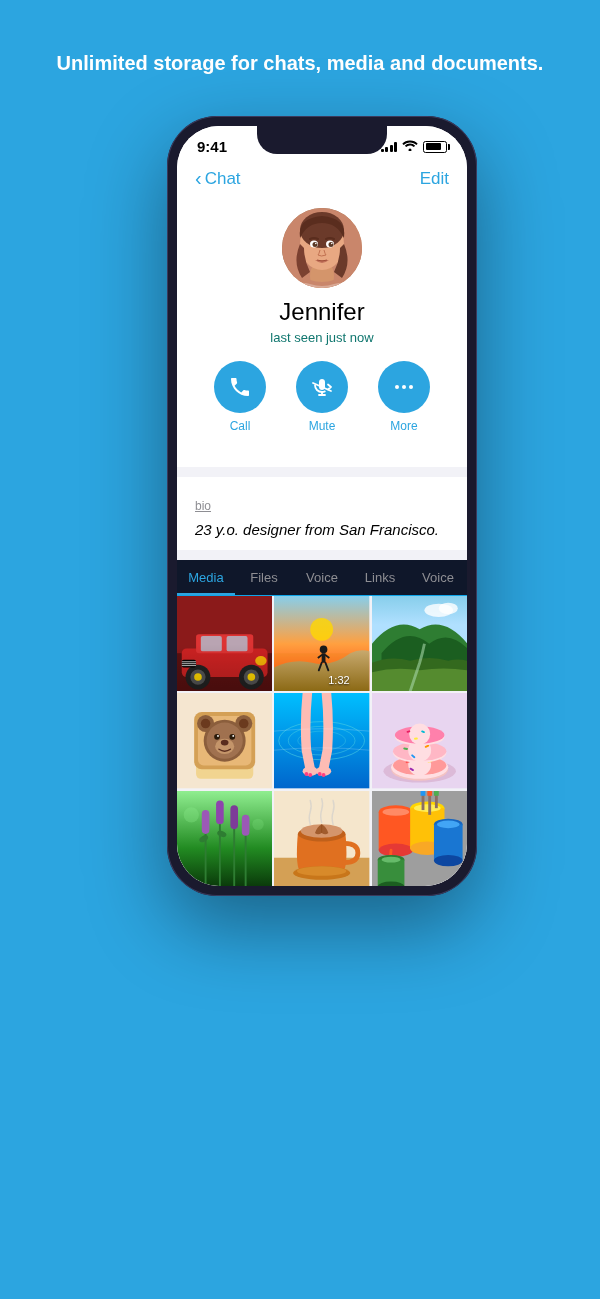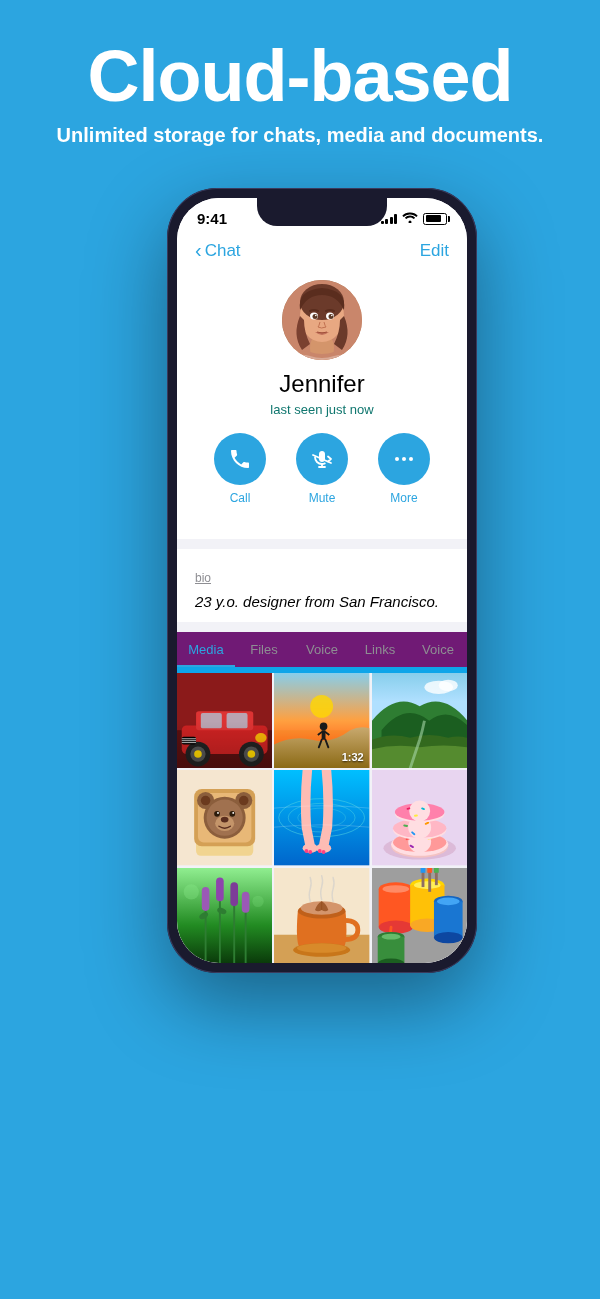--- a/index.html
+++ b/index.html
@@ -269,23 +269,23 @@
     }
 
     
     .tabs-divider {
       height: 10px;
       background: #f2f2f7;
       width: 100%;
     }
 
     .tabs-bar {
-      background: #701a75;
-      display: flex;
-      border-bottom: 6px solid #0ea5e9;
+      background: #0f172a;
+      display: flex;
+      border-bottom: 1px solid #0ea5e9;
     }
 
     .tab-item {
       flex: 1;
       text-align: center;
       padding: 10px 4px;
       font-size: 13px;
       color: #8e8e93;
       position: relative;
     }
@@ -320,45 +320,44 @@
 
     .media-thumb {
       width: 100%;
       height: 100%;
       display: block;
     }
 
     .video-badge {
       position: absolute;
       bottom: 5px;
-      right: 6px;
+      right: 20px;
       color: white;
       font-size: 11px;
-      font-weight: 700;
+      font-weight: 400;
       text-shadow: 0 1px 2px rgba(0,0,0,0.7);
     }
 
     
     .car-detail {
       position: relative;
       overflow: hidden;
     }
     .car-detail::before {
       content: '';
       position: absolute;
       bottom: 0; left: 0; right: 0;
       height: 50%;
       background: linear-gradient(180deg, transparent, rgba(0,0,0,0.2));
     }
   </style>
 </head>
 <body>
 
 <div class="hero-section">
-  <div class="hero-title">Cloud-based</div>
   <div class="hero-subtitle">Unlimited storage for chats, media and documents.</div>
 </div>
 
 <div class="phone-wrapper">
   <div class="phone-outer">
     <div class="phone-inner">
 
       <div class="notch"></div>
 
       <div class="status-bar">

